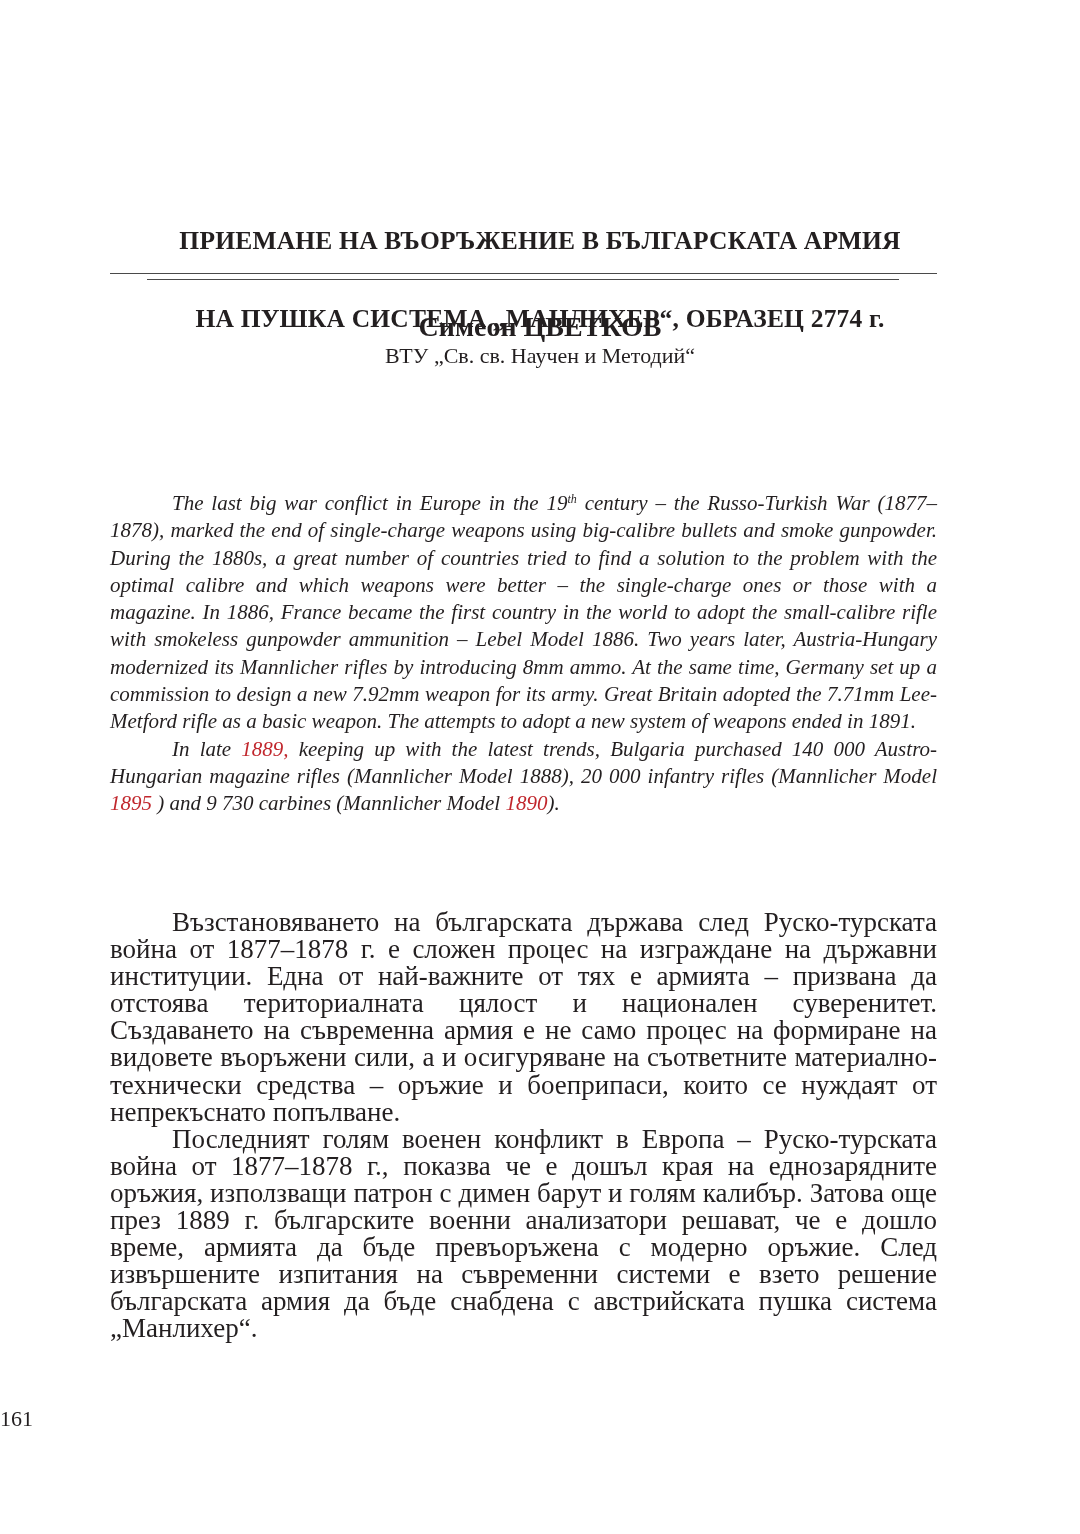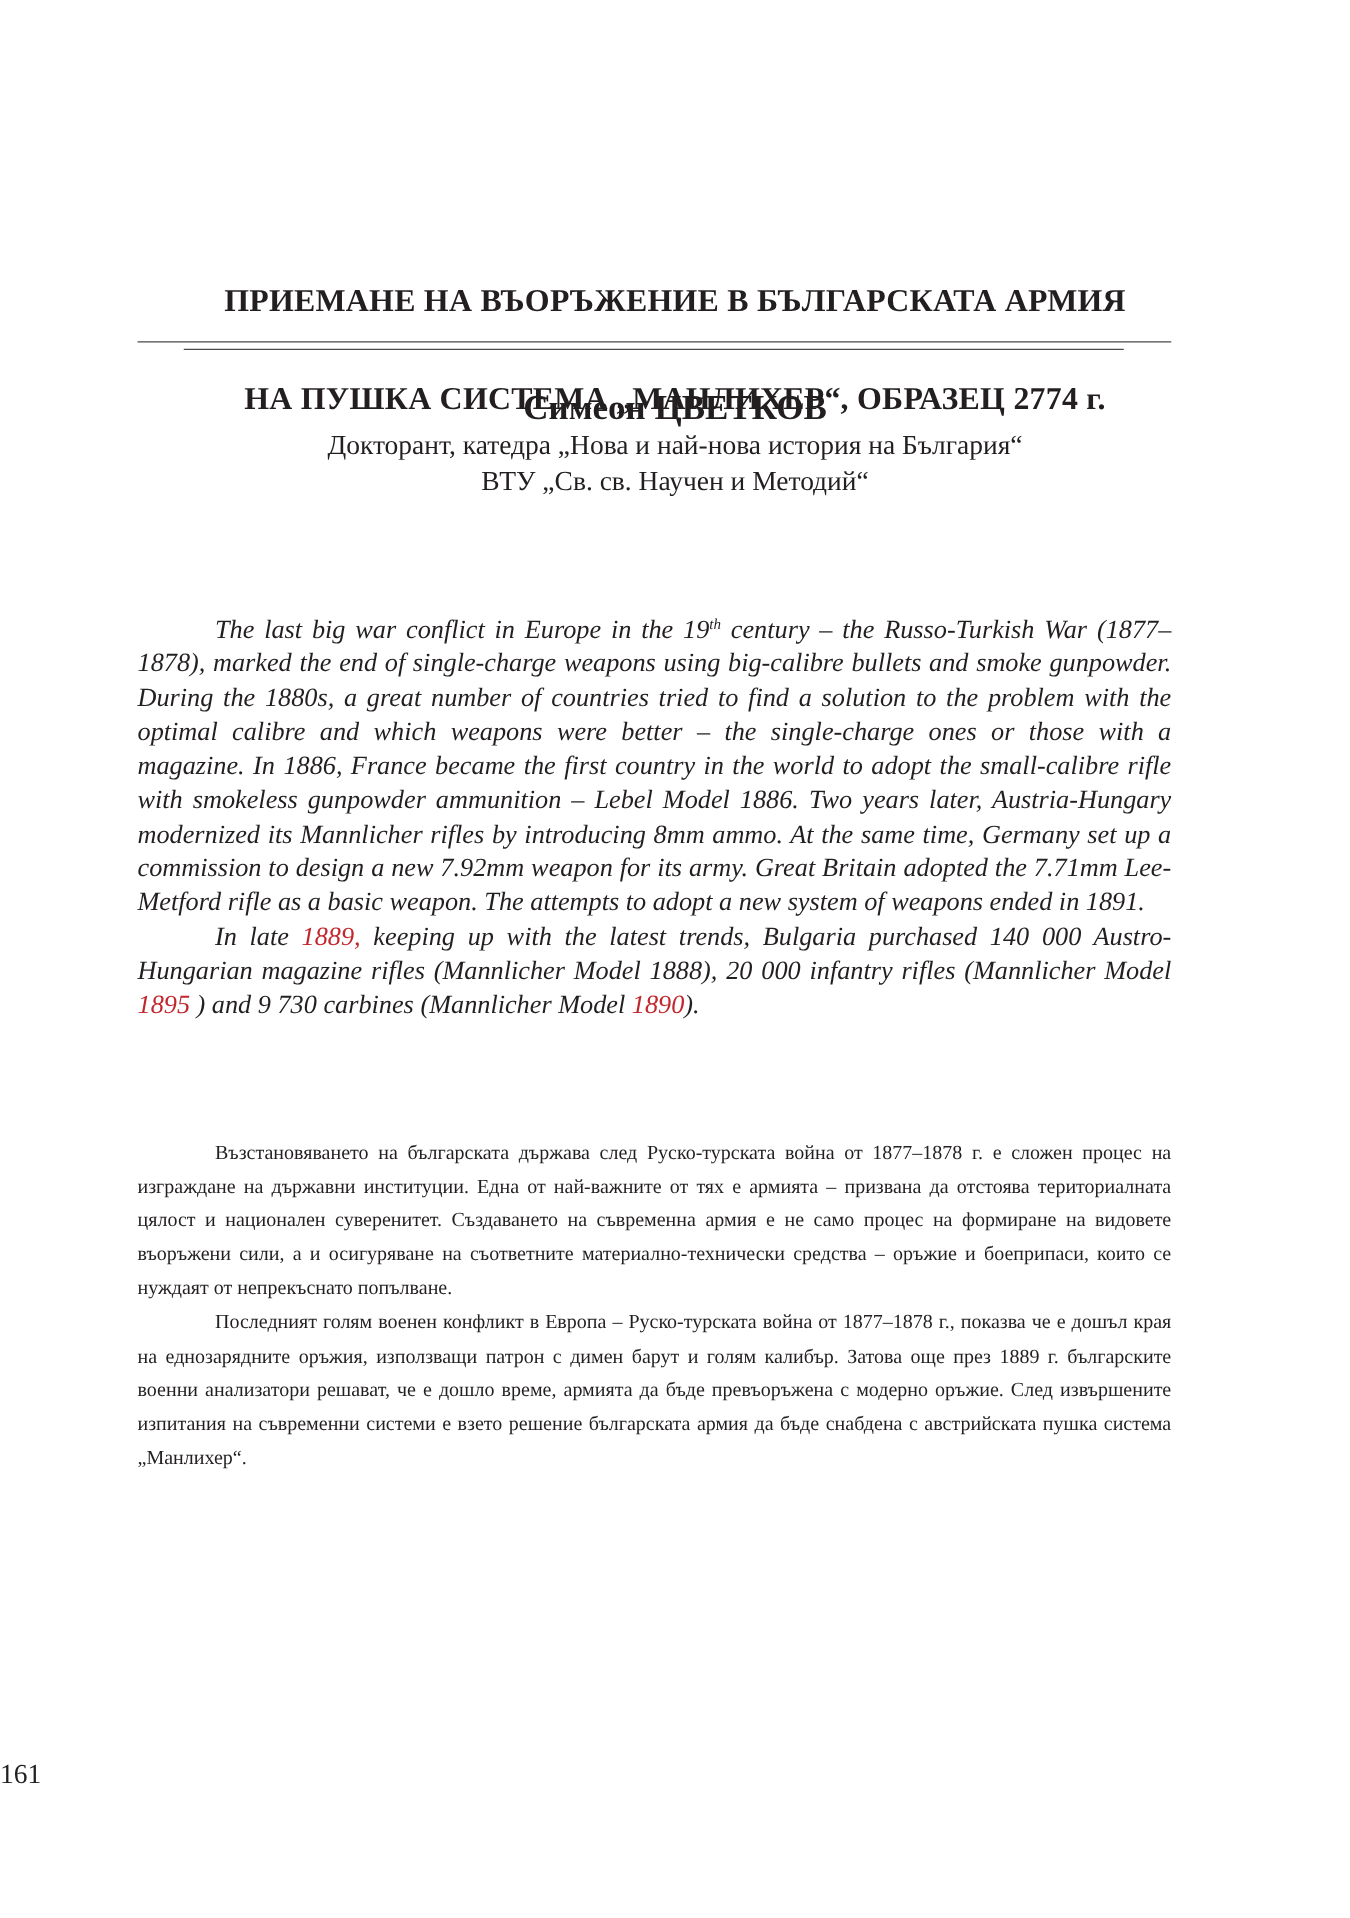--- a/index.html
+++ b/index.html
@@ -75,21 +75,21 @@
       line-height: 0;
       vertical-align: 7px;
     }
     .ref { color: #c1272d; }
 
     .body-text {
       position: absolute;
       left: 110px;
       width: 827px;
       top: 905px;
-      font-size: 16px;
+      font-size: 27px;
       line-height: 27.1px;
       text-align: justify;
     }
     .body-text p {
       margin: 0;
       text-indent: 62px;
       text-align: justify;
     }
     .page-number {
       position: absolute;
@@ -108,21 +108,20 @@
   <h1 class="title">
     <span class="tline">ПРИЕМАНЕ НА  ВЪОРЪЖЕНИЕ В БЪЛГАРСКАТА АРМИЯ</span>
     <span class="tline">НА ПУШКА СИСТЕМА „МАНЛИХЕР“, ОБРАЗЕЦ 2774 г.</span>
   </h1>
 
   <div class="rule rule-1"></div>
   <div class="rule rule-2"></div>
 
   <div class="author-block">
     <span class="author-name">Симеон ЦВЕТКОВ</span>
-    <span class="aff-line">Докторант, катедра „Нова и най-нова история на България“</span>
     <span class="aff-line">ВТУ „Св. св. Научен и Методий“</span>
   </div>
 
   <div class="abstract">
     <p><span>The last big war conflict in Europe in the 19</span><sup>th</sup><span> century – the Russo-Turkish War (1877–1878), marked the end of single-charge weapons using big-calibre bullets and smoke gunpowder. During the 1880s, a great number of countries tried to find a solution to the problem with the optimal calibre and which weapons were better – the single-charge ones or those with a magazine. In 1886, France became the first country in the world to adopt the small-calibre rifle with smokeless gunpowder ammunition – Lebel Model 1886. Two years later, Austria-Hungary modernized its Mannlicher rifles by introducing 8mm ammo. At the same time, Germany set up a commission to design a new 7.92mm weapon for its army. Great Britain adopted the 7.71mm Lee-Metford rifle as a basic weapon. The attempts to adopt a new system of weapons ended in 1891.</span></p>
     <p><span>In late </span><span class="ref" style="color: rgb(193, 39, 45);">1889,</span><span> keeping up with the latest trends, Bulgaria purchased 140 000 Austro-Hungarian magazine rifles (Mannlicher Model 1888), 20 000 infantry rifles (Mannlicher Model </span><span class="ref" style="color: rgb(193, 39, 45);">1895</span><span> ) and 9 730 carbines (Mannlicher Model </span><span class="ref" style="color: rgb(193, 39, 45);">1890</span><span>).</span></p>
   </div>
 
   <div class="body-text">
     <p>Възстановяването на българската държава след Руско-турската война от 1877–1878 г. е сложен процес на изграждане на държавни институции. Една от най-важните от тях е армията – призвана да отстоява териториалната цялост и национален суверенитет. Създаването на съвременна армия е не само процес на формиране на видовете въоръжени сили, а и осигуряване на съответните материално-технически средства – оръжие и боеприпаси, които се нуждаят от непрекъснато попълване.</p>

